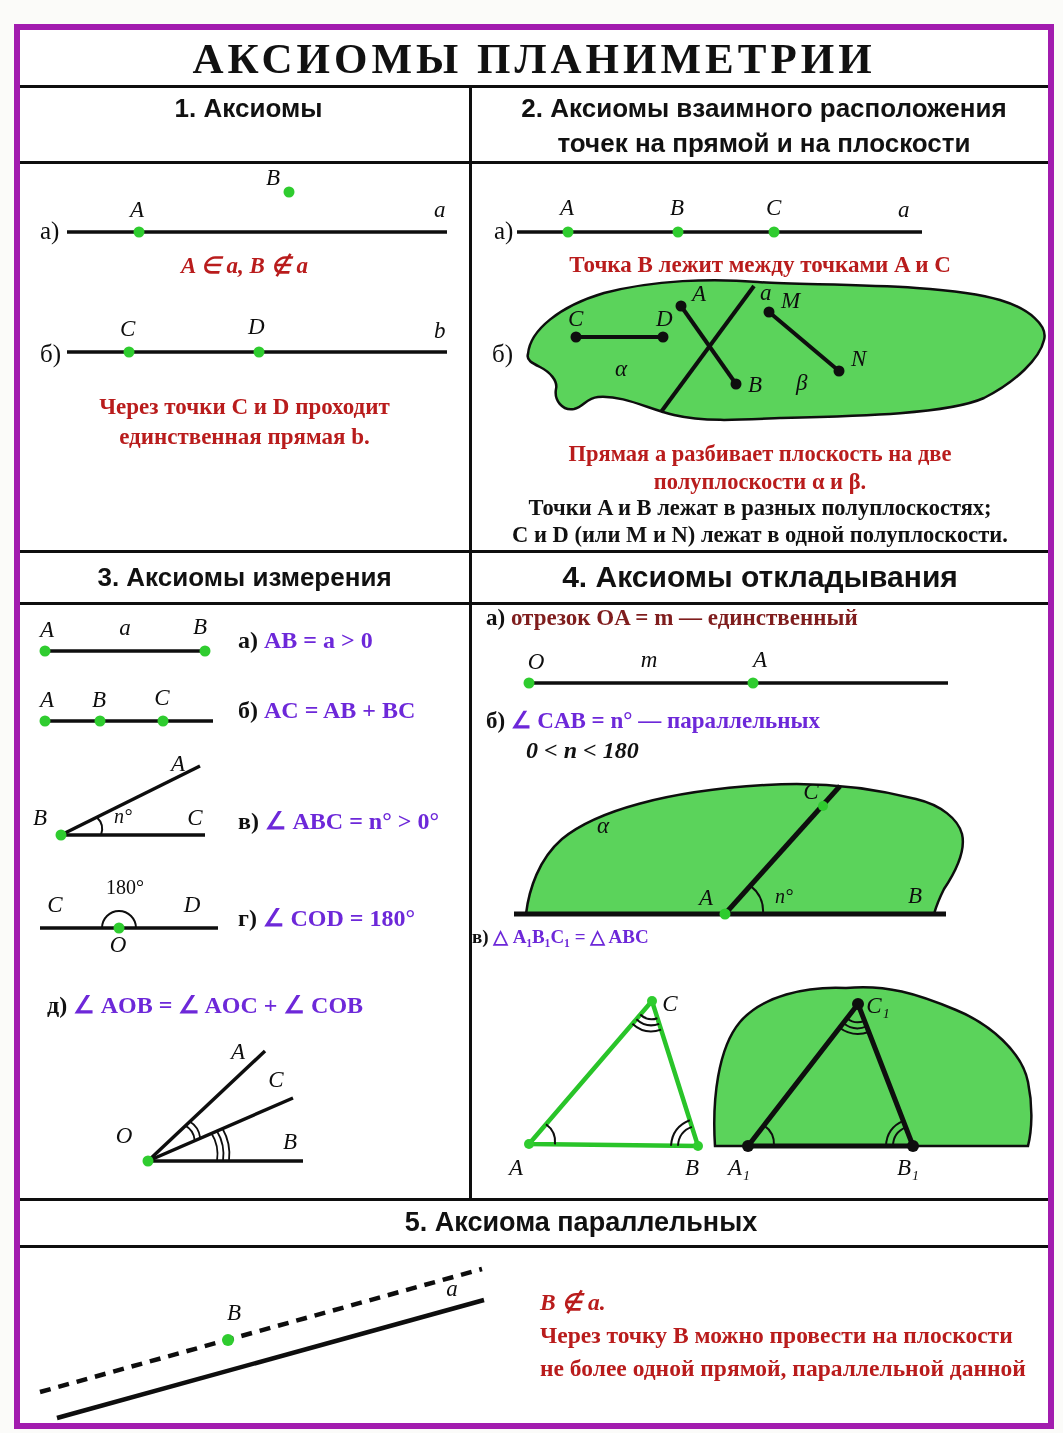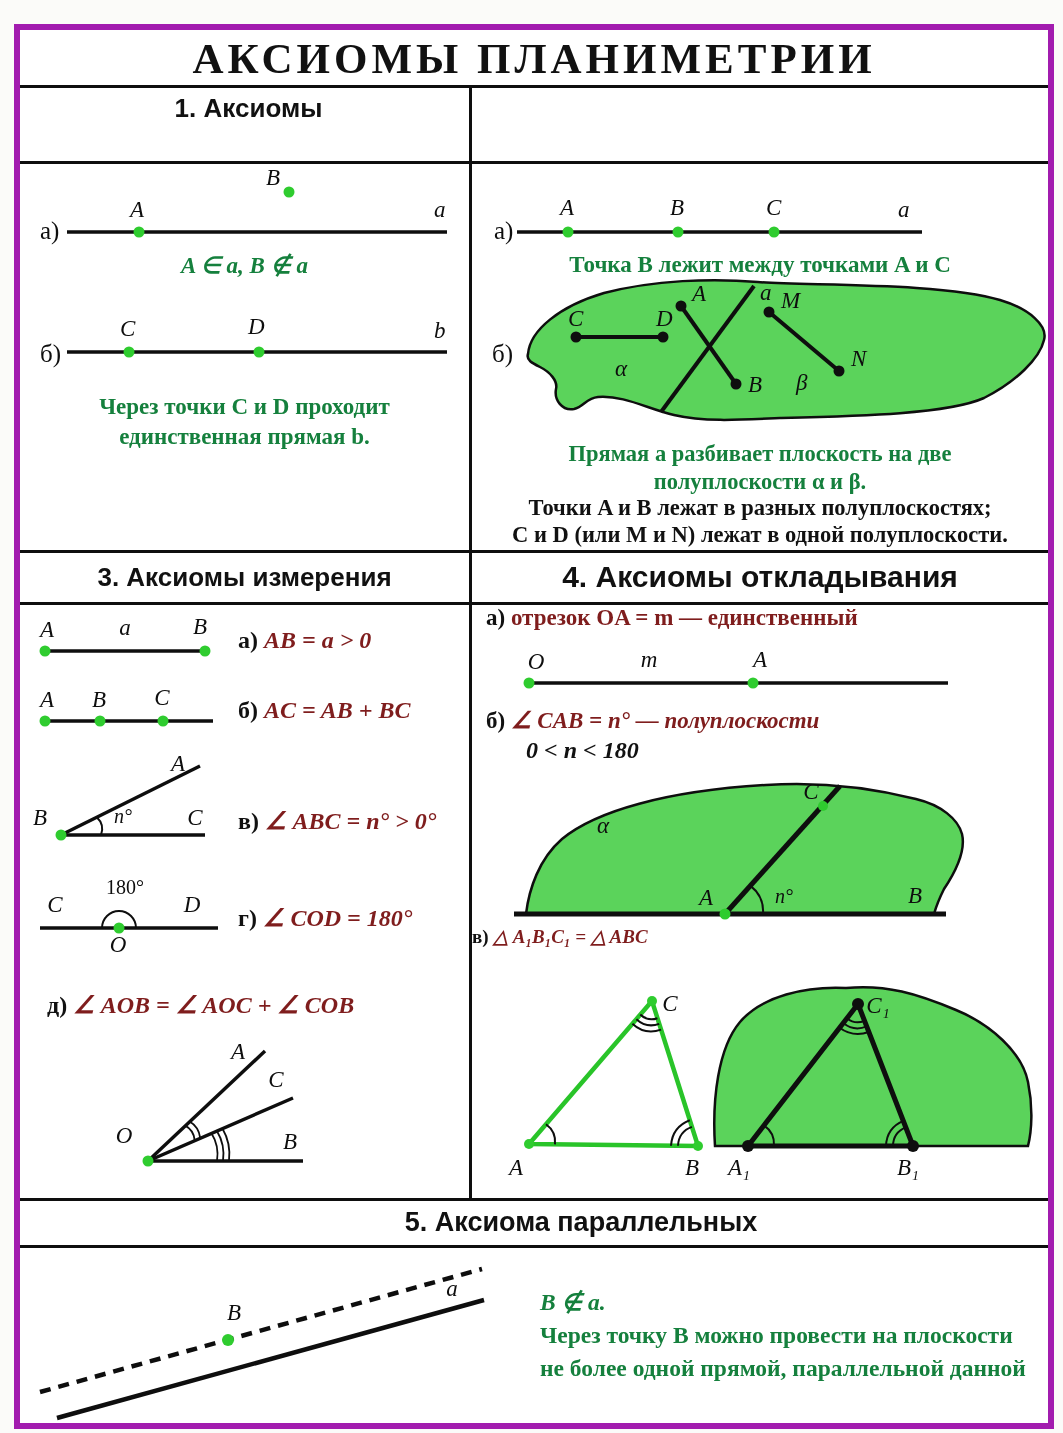--- a/index.html
+++ b/index.html
@@ -16,27 +16,27 @@
   .hdr3{left:0;top:524px;width:449px;height:46px;line-height:46px;font-size:26px;}
   .hdr4{left:452px;top:524px;width:576px;height:46px;line-height:46px;font-size:30px;}
   .hdr5{left:0;top:1171px;width:1028px;height:43px;line-height:43px;font-size:27px;padding-left:47px;}
   .cell{position:absolute;}
   .c1{left:0;top:134px;width:449px;height:386px;}
   .c2{left:452px;top:134px;width:576px;height:386px;}
   .c3{left:0;top:575px;width:449px;height:593px;}
   .c4{left:452px;top:575px;width:576px;height:593px;}
   .c5{left:0;top:1218px;width:1028px;height:175px;}
   .abs{position:absolute;}
-  .grn{color:#15803d;}
+  .grn{color:#b91c1c;}
   .cap{width:100%;text-align:center;font-size:23px;}
   .cap-it{font-style:italic;font-weight:600;}
   .blk-cap{font-weight:700;}
   .frow{position:absolute;white-space:nowrap;font-size:24px;}
   .mk{font-weight:700;font-style:normal;color:#111;}
-  .fx{font-style:italic;font-weight:600;color:#7f1d1d;}
+  .fx{font-weight:600;color:#6d28d9;}
   .gtxt{font-weight:600;color:#7f1d1d;}
   svg{position:absolute;overflow:visible;}
   svg text{font-family:"Liberation Serif",serif;font-style:italic;font-size:23px;fill:#0e0e0e;}
   svg text.mkt{font-style:normal;font-size:25px;}
   svg text.sm{font-size:20px;}
   .s5txt{position:absolute;text-align:left;font-size:23.5px;line-height:33px;}
 </style>
 </head>
 <body>
 
@@ -46,20 +46,24 @@
   <div class="hr" style="top:55px"></div>
   <div class="hr" style="top:131px"></div>
   <div class="hr" style="top:520px"></div>
   <div class="hr" style="top:572px"></div>
   <div class="hr" style="top:1168px"></div>
   <div class="hr" style="top:1215px"></div>
   <div class="vr"></div>
 
   <div class="hdr hdr1">
     <div class="hline">1. Аксиомы</div>
+  </div>
+  <div class="hdr hdr2">
+    <div class="hline">2. Аксиомы взаимного расположения</div>
+    <div class="hline">точек на прямой и на плоскости</div>
   </div>
 
   <div class="cell c1">
     <svg style="left:10px;top:5px" width="430" height="120" viewBox="0 0 430 120">
       <text class="mkt" x="10" y="70">а)</text>
       <line x1="37" y1="63" x2="417" y2="63" stroke="#0e0e0e" stroke-width="3.5"></line>
       <circle cx="109" cy="63" r="5.5" fill="#2fcc2f"></circle>
       <circle cx="259" cy="23" r="5.5" fill="#2fcc2f"></circle>
       <text x="100" y="48">A</text>
       <text x="236" y="16">B</text>
@@ -219,21 +223,21 @@
     <svg style="left:40px;top:52px" width="480" height="42" viewBox="0 0 480 42">
       <line x1="12" y1="26" x2="436" y2="26" stroke="#0e0e0e" stroke-width="3.5"></line>
       <circle cx="17" cy="26" r="5.5" fill="#2fcc2f"></circle>
       <circle cx="241" cy="26" r="5.5" fill="#2fcc2f"></circle>
       <text x="24" y="12" text-anchor="middle">O</text>
       <text x="137" y="10" text-anchor="middle">m</text>
       <text x="248" y="10" text-anchor="middle">A</text>
     </svg>
     <div class="frow" style="left:14px;top:102px;font-size:23px">
       <span class="mk">б)</span>
-      <span class="fx">∠ CAB = n° — полуплоскости</span>
+      <span class="fx">∠ CAB = n° — параллельных</span>
     </div>
     <div class="frow" style="left:54px;top:132px;font-style:italic;font-weight:600">0 &lt; n &lt; 180</div>
 
     <svg style="left:12px;top:172px" width="558" height="152" viewBox="0 0 558 152">
       <path d="M 42 137 C 45 112, 55 82, 78 62 C 112 34, 182 14, 282 8 C 342 4, 392 12, 432 22
            C 457 28, 474 42, 478 57 C 482 74, 470 97, 460 112 C 454 124, 452 130, 450 137 Z" fill="#5bd35b" stroke="#0e0e0e" stroke-width="2.5"></path>
       <line x1="30" y1="137" x2="462" y2="137" stroke="#0e0e0e" stroke-width="5"></line>
       <line x1="241" y1="137" x2="356" y2="9" stroke="#0e0e0e" stroke-width="5"></line>
       <path d="M279,137 Q280.3,119.6 266.5,108.9" fill="none" stroke="#0e0e0e" stroke-width="2"></path>
       <circle cx="241" cy="137" r="5.5" fill="#2fcc2f"></circle>

